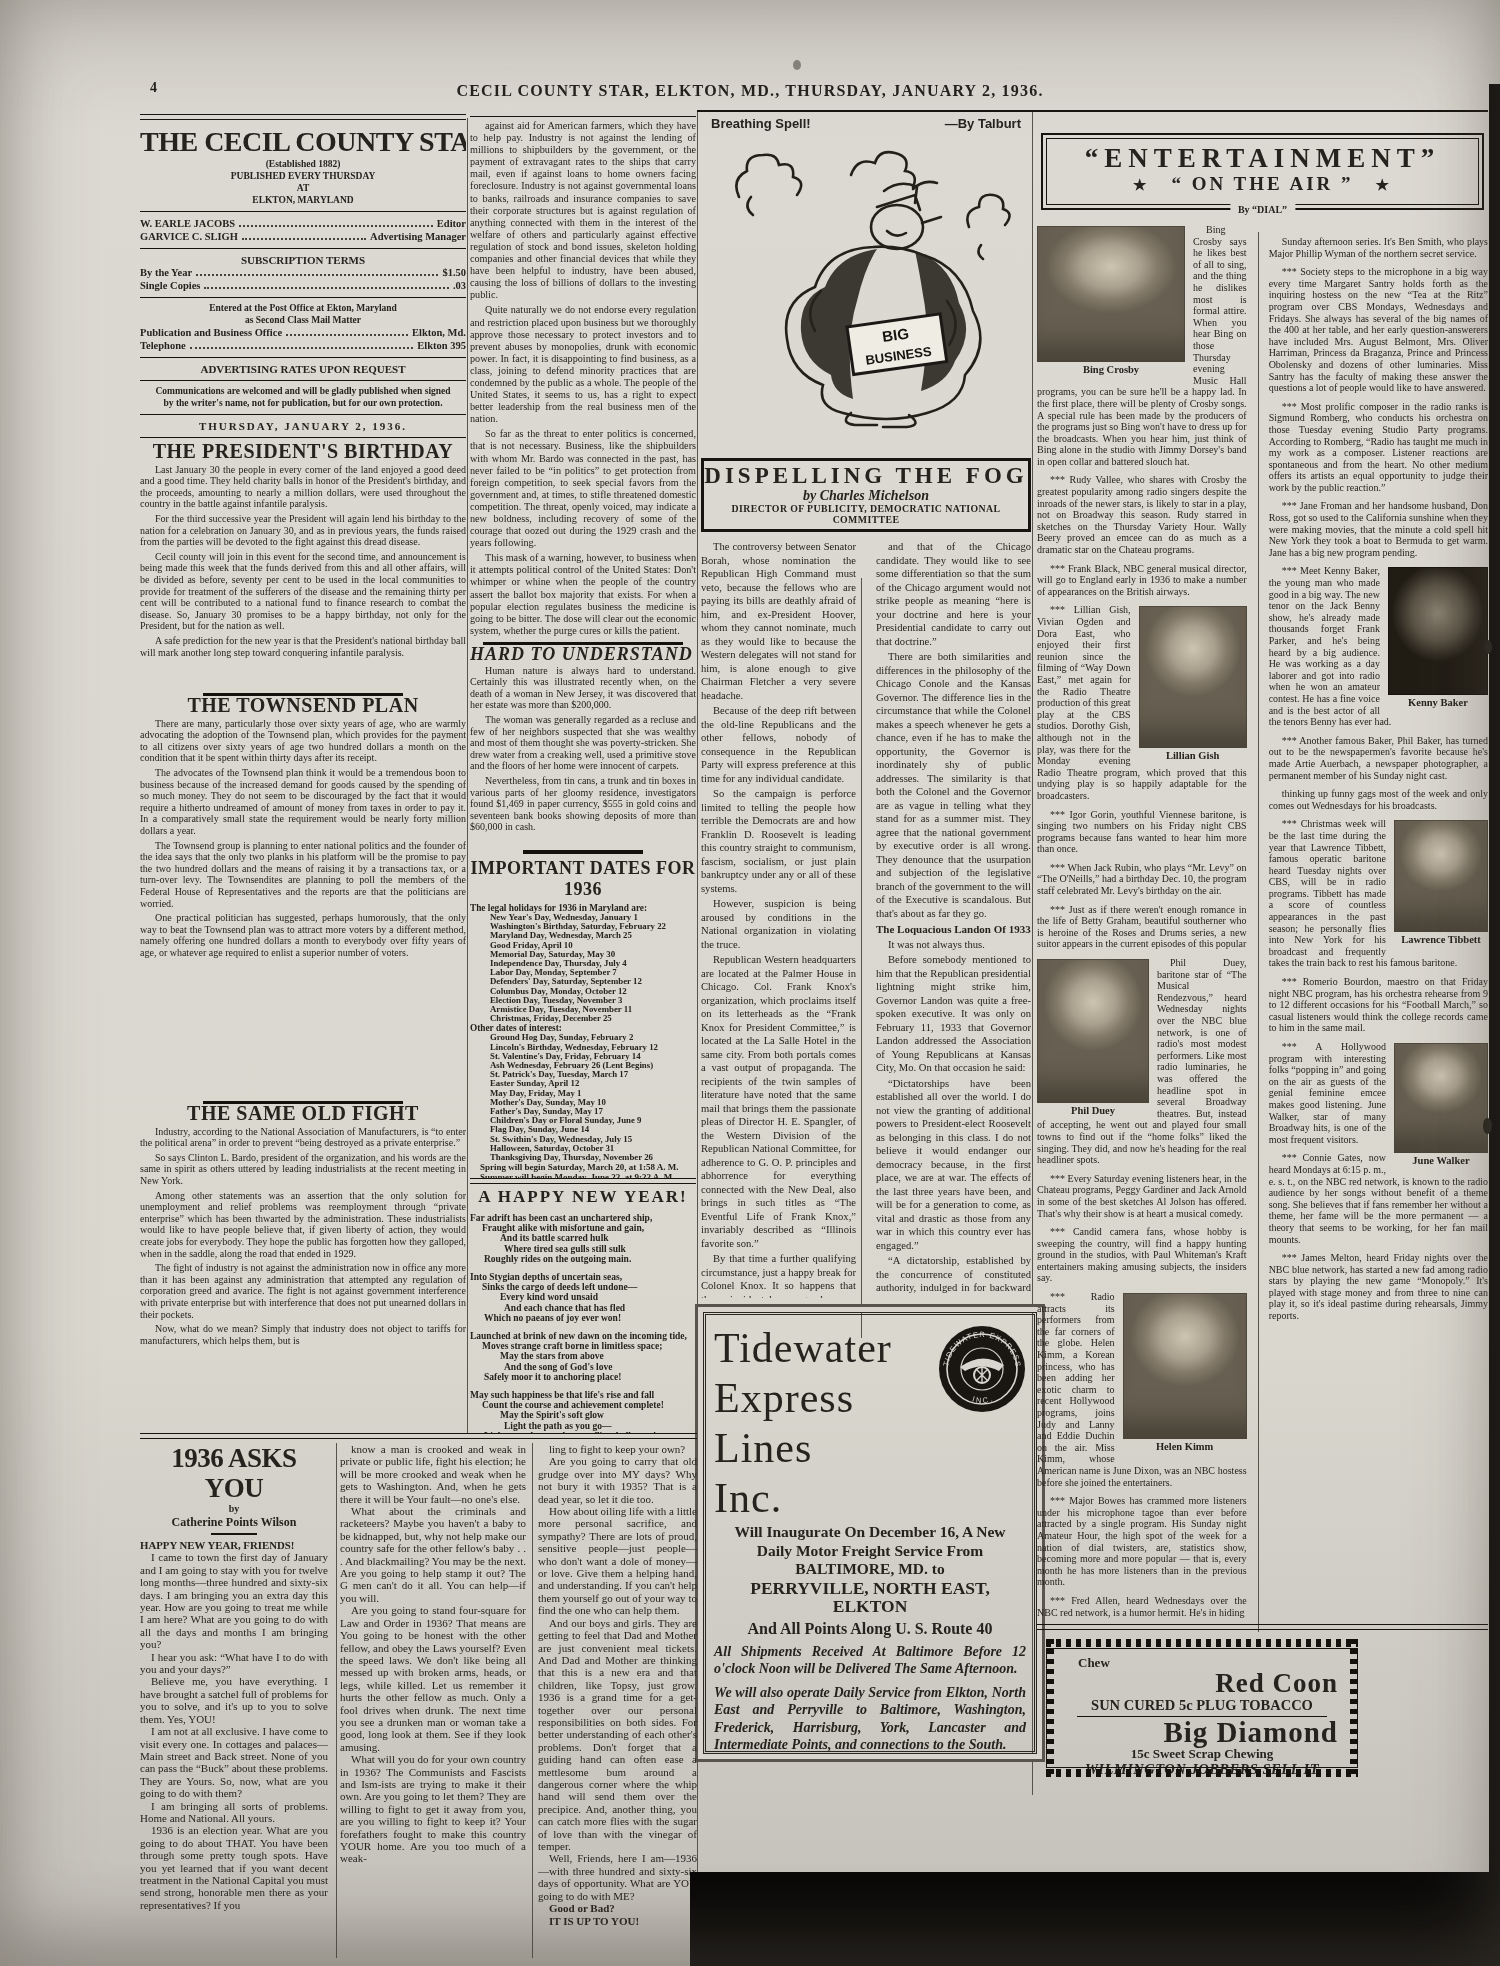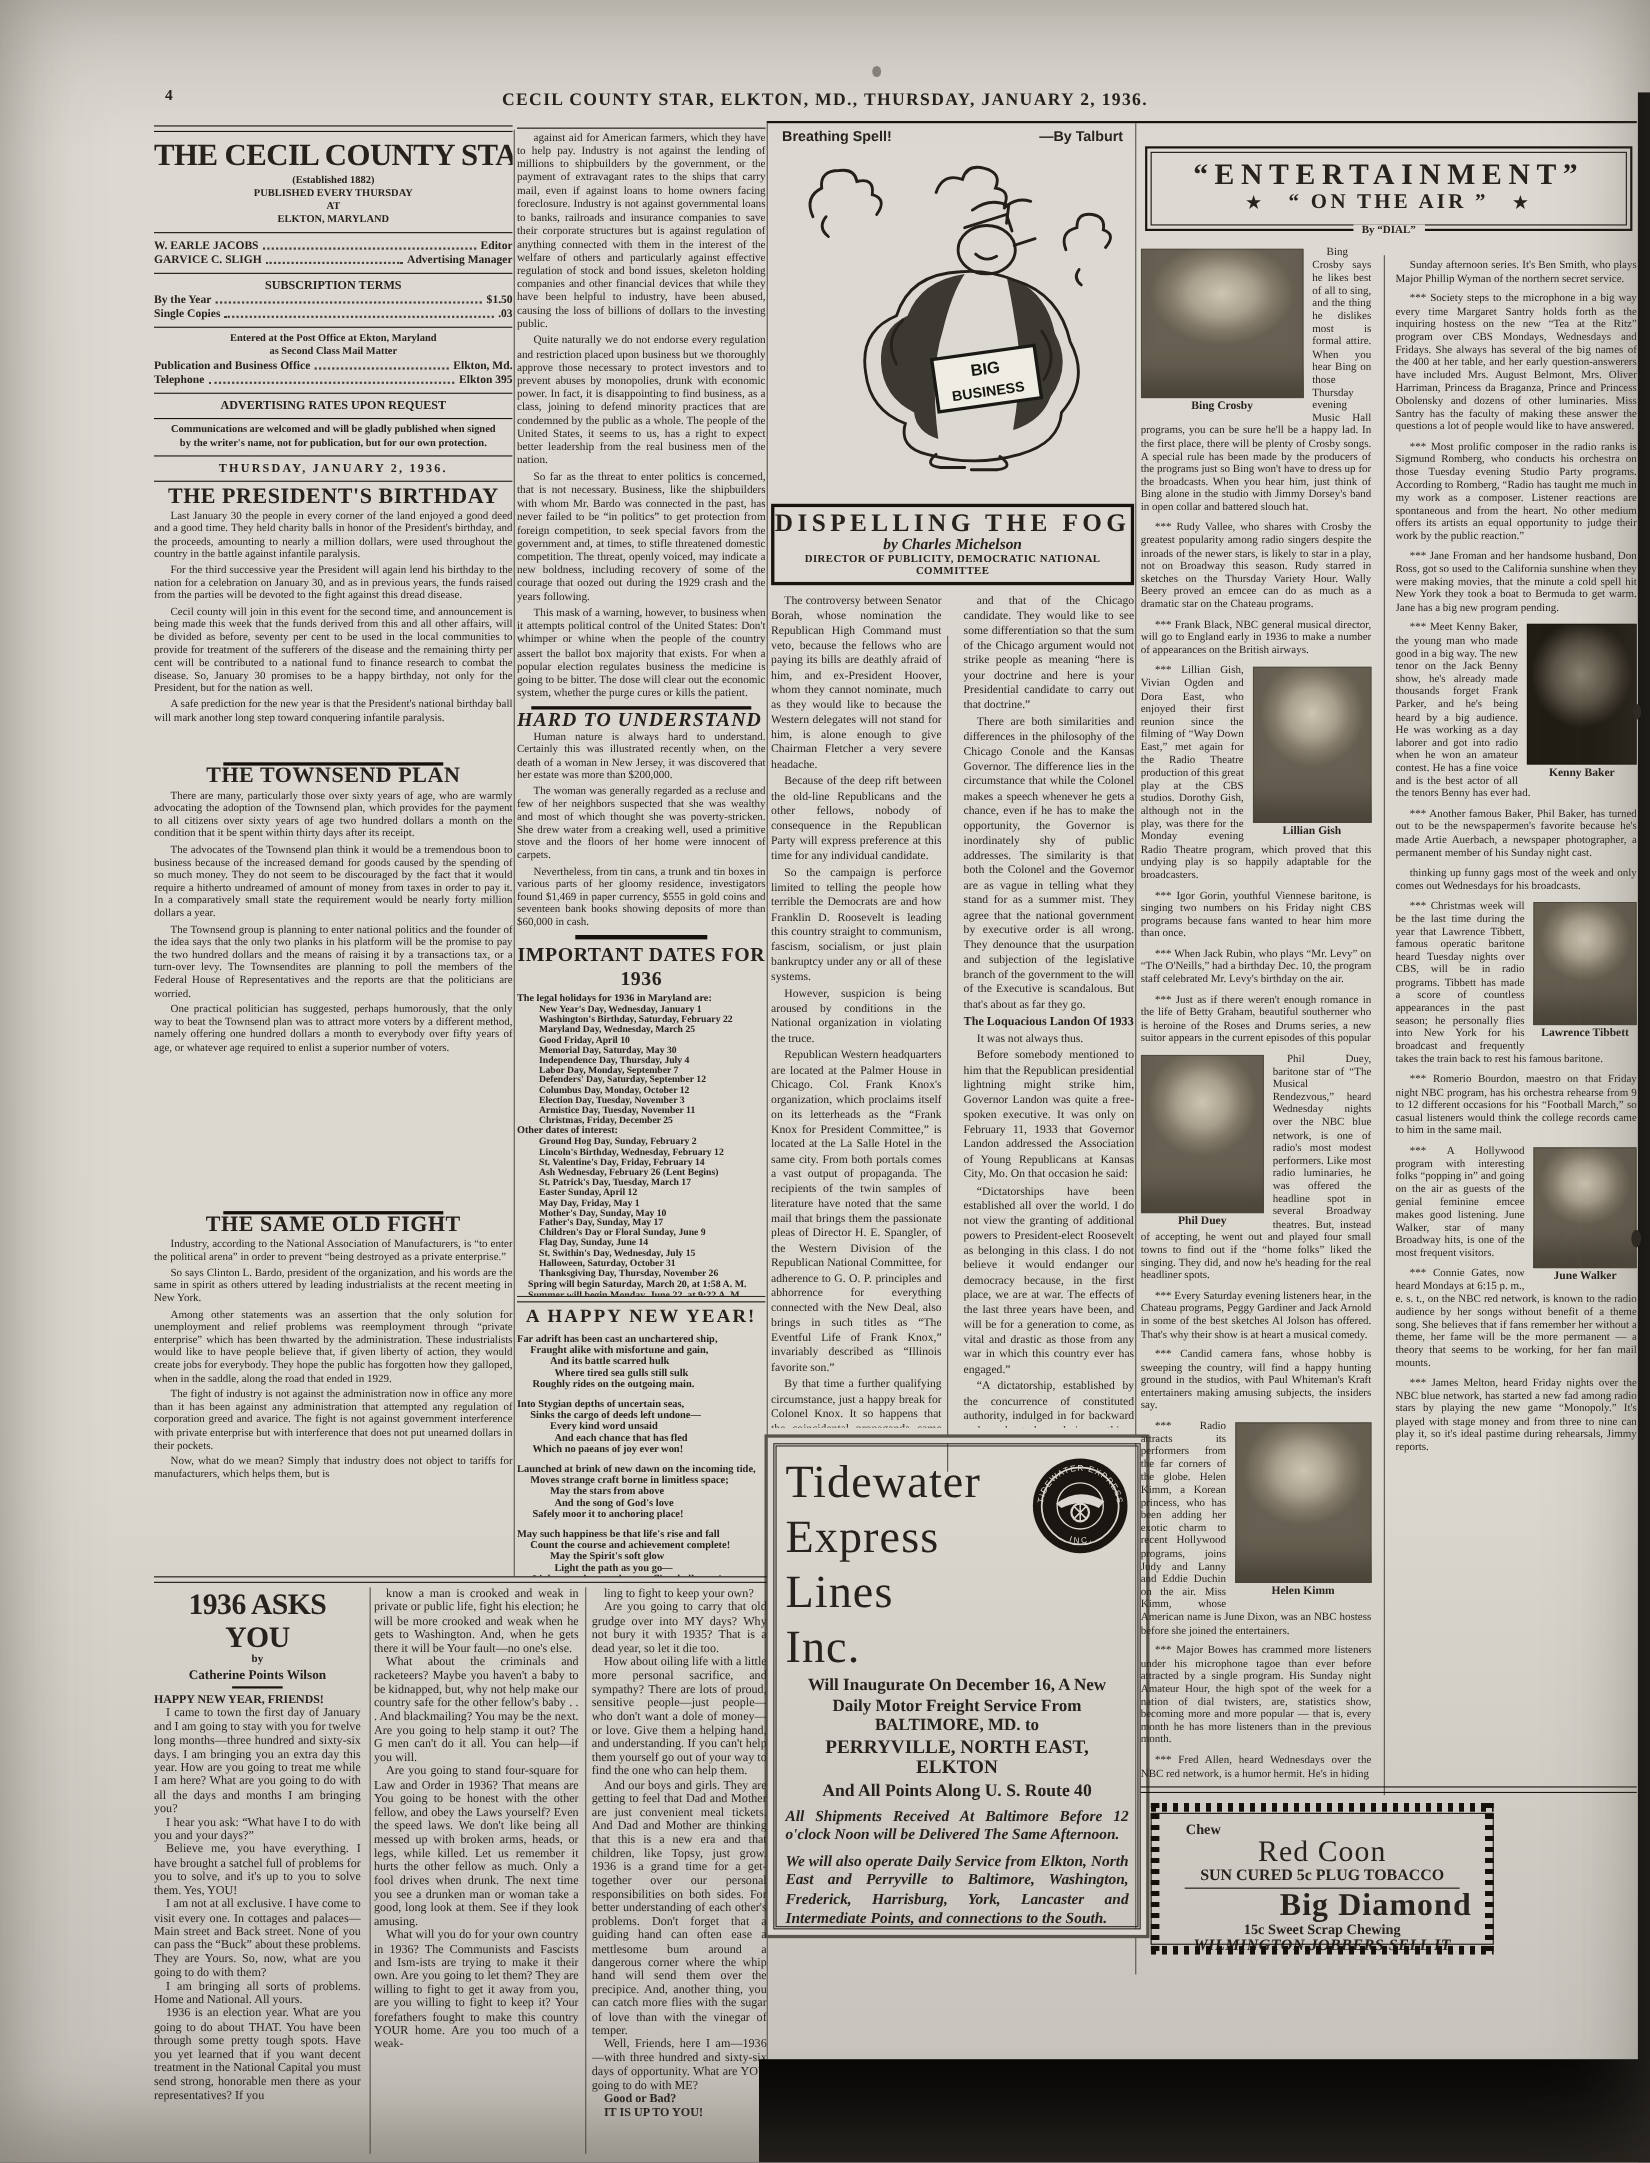--- a/index.html
+++ b/index.html
@@ -92,21 +92,21 @@
 
   
   .redcoon{position:relative;margin-top:9px;width:330px;height:138px;padding:5px 14px 4px;box-sizing:border-box;
     border-left:9px solid transparent;border-right:9px solid transparent;
     outline:1.5px solid #17140f;outline-offset:-10px;overflow:hidden;}
   .saw{position:absolute;left:0;right:0;height:8px;
     background:repeating-linear-gradient(90deg,#14110d 0 5px,transparent 5px 10px);}
   .sawv{position:absolute;top:0;bottom:0;width:8px;
     background:repeating-linear-gradient(180deg,#14110d 0 5px,transparent 5px 10px);}
   .rc-chew{font-weight:bold;font-size:13px;line-height:22px;padding-left:12px;}
-  .rc-brand1{font-weight:normal;text-align:center;font-size:27px;line-height:27px;letter-spacing:1px;margin-top:-4px;}
+  .rc-brand1{font-weight:bold;text-align:right;font-size:27px;line-height:27px;letter-spacing:1px;margin-top:-4px;}
   .rc-line1{font-weight:bold;text-align:center;font-size:14.5px;line-height:17px;border-bottom:1.5px solid #17140f;
     width:250px;margin:0 auto;padding-bottom:2px;}
   .rc-brand2{font-weight:bold;text-align:right;font-size:29px;line-height:30px;letter-spacing:1px;font-family:Liberation Serif, serif;}
   .rc-line2{font-weight:bold;text-align:center;font-size:13px;line-height:14px;}
   .rc-line3{font-weight:bold;font-style:italic;text-align:center;font-size:14.5px;line-height:17px;letter-spacing:.5px;}
 
   
   .asks{position:absolute;left:140px;top:1443px;width:557px;height:523px;overflow:hidden;}
   .askcol{position:absolute;top:0;overflow:hidden;}
   .ask-title{font-weight:bold;text-align:center;font-size:27px;letter-spacing:-.5px;line-height:30px;}
@@ -238,21 +238,21 @@
           <div class="p">So far as the threat to enter politics is concerned, that is not necessary.  Business, like the shipbuilders with whom Mr. Bardo was connected in the past, has never failed to be “in politics” to get protection from foreign competition, to seek special favors from the government and, at times, to stifle threatened domestic competition.  The threat, openly voiced, may indicate a new boldness, including recovery of some of the courage that oozed out during the 1929 crash and the years following.</div>
           <div class="p">This mask of a warning, however, to business when it attempts political control of the United States: Don't whimper or whine when the people of the country assert the ballot box majority that exists.  For when a popular election regulates business the medicine is going to be bitter.  The dose will clear out the economic system, whether the purge cures or kills the patient.</div>
         </div>
     </div>
 
     <div class="artblock bodytext" style="height:208px;">
       <div class="divider"></div>
       <div class="h-italic">HARD TO UNDERSTAND</div>
       <div>
           <div class="p">Human nature is always hard to understand.  Certainly this was illustrated recently when, on the death of a woman in New Jersey, it was discovered that her estate was more than $200,000.</div>
-          <div class="p">The woman was generally regarded as a recluse and few of her neighbors suspected that she was wealthy and most of which thought she was poverty-stricken.  She drew water from a creaking well, used a primitive stove and the floors of her home were innocent of carpets.</div>
+          <div class="p">The woman was generally regarded as a recluse and few of her neighbors suspected that she was wealthy and most of them thought she was poverty-stricken.  She drew water from a creaking well, used a primitive stove and the floors of her home were innocent of carpets.</div>
           <div class="p">Nevertheless, from tin cans, a trunk and tin boxes in various parts of her gloomy residence, investigators found $1,469 in paper currency, $555 in gold coins and seventeen bank books showing deposits of more than $60,000 in cash.</div>
         </div>
     </div>
 
     <div class="artblock dates" style="height:334px;">
       <div class="divider" style="width:120px;border-top-width:4px;"></div>
       <div class="h-dates">IMPORTANT DATES FOR 1936</div>
       <div class="date-intro">The legal holidays for 1936 in Maryland are:</div>
       <div>
           <div class="date-item">New Year's Day, Wednesday, January 1</div>

